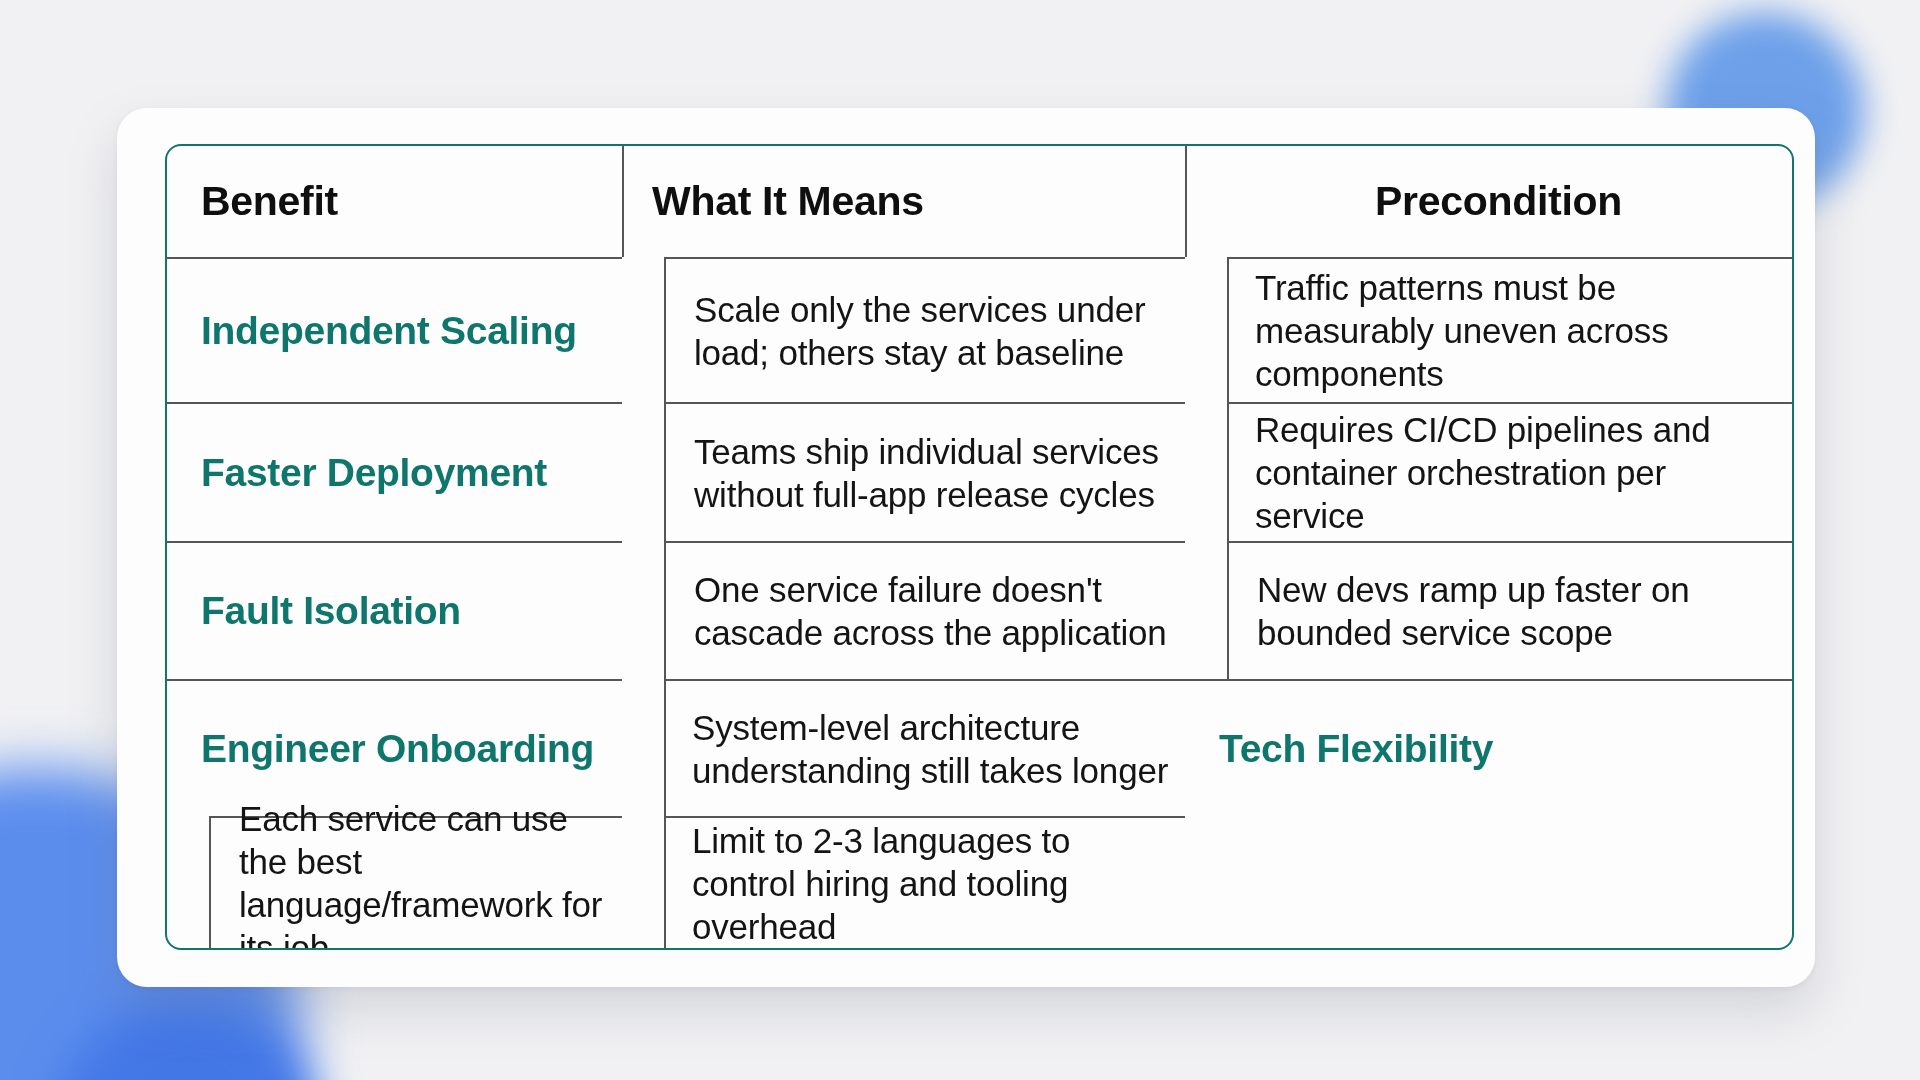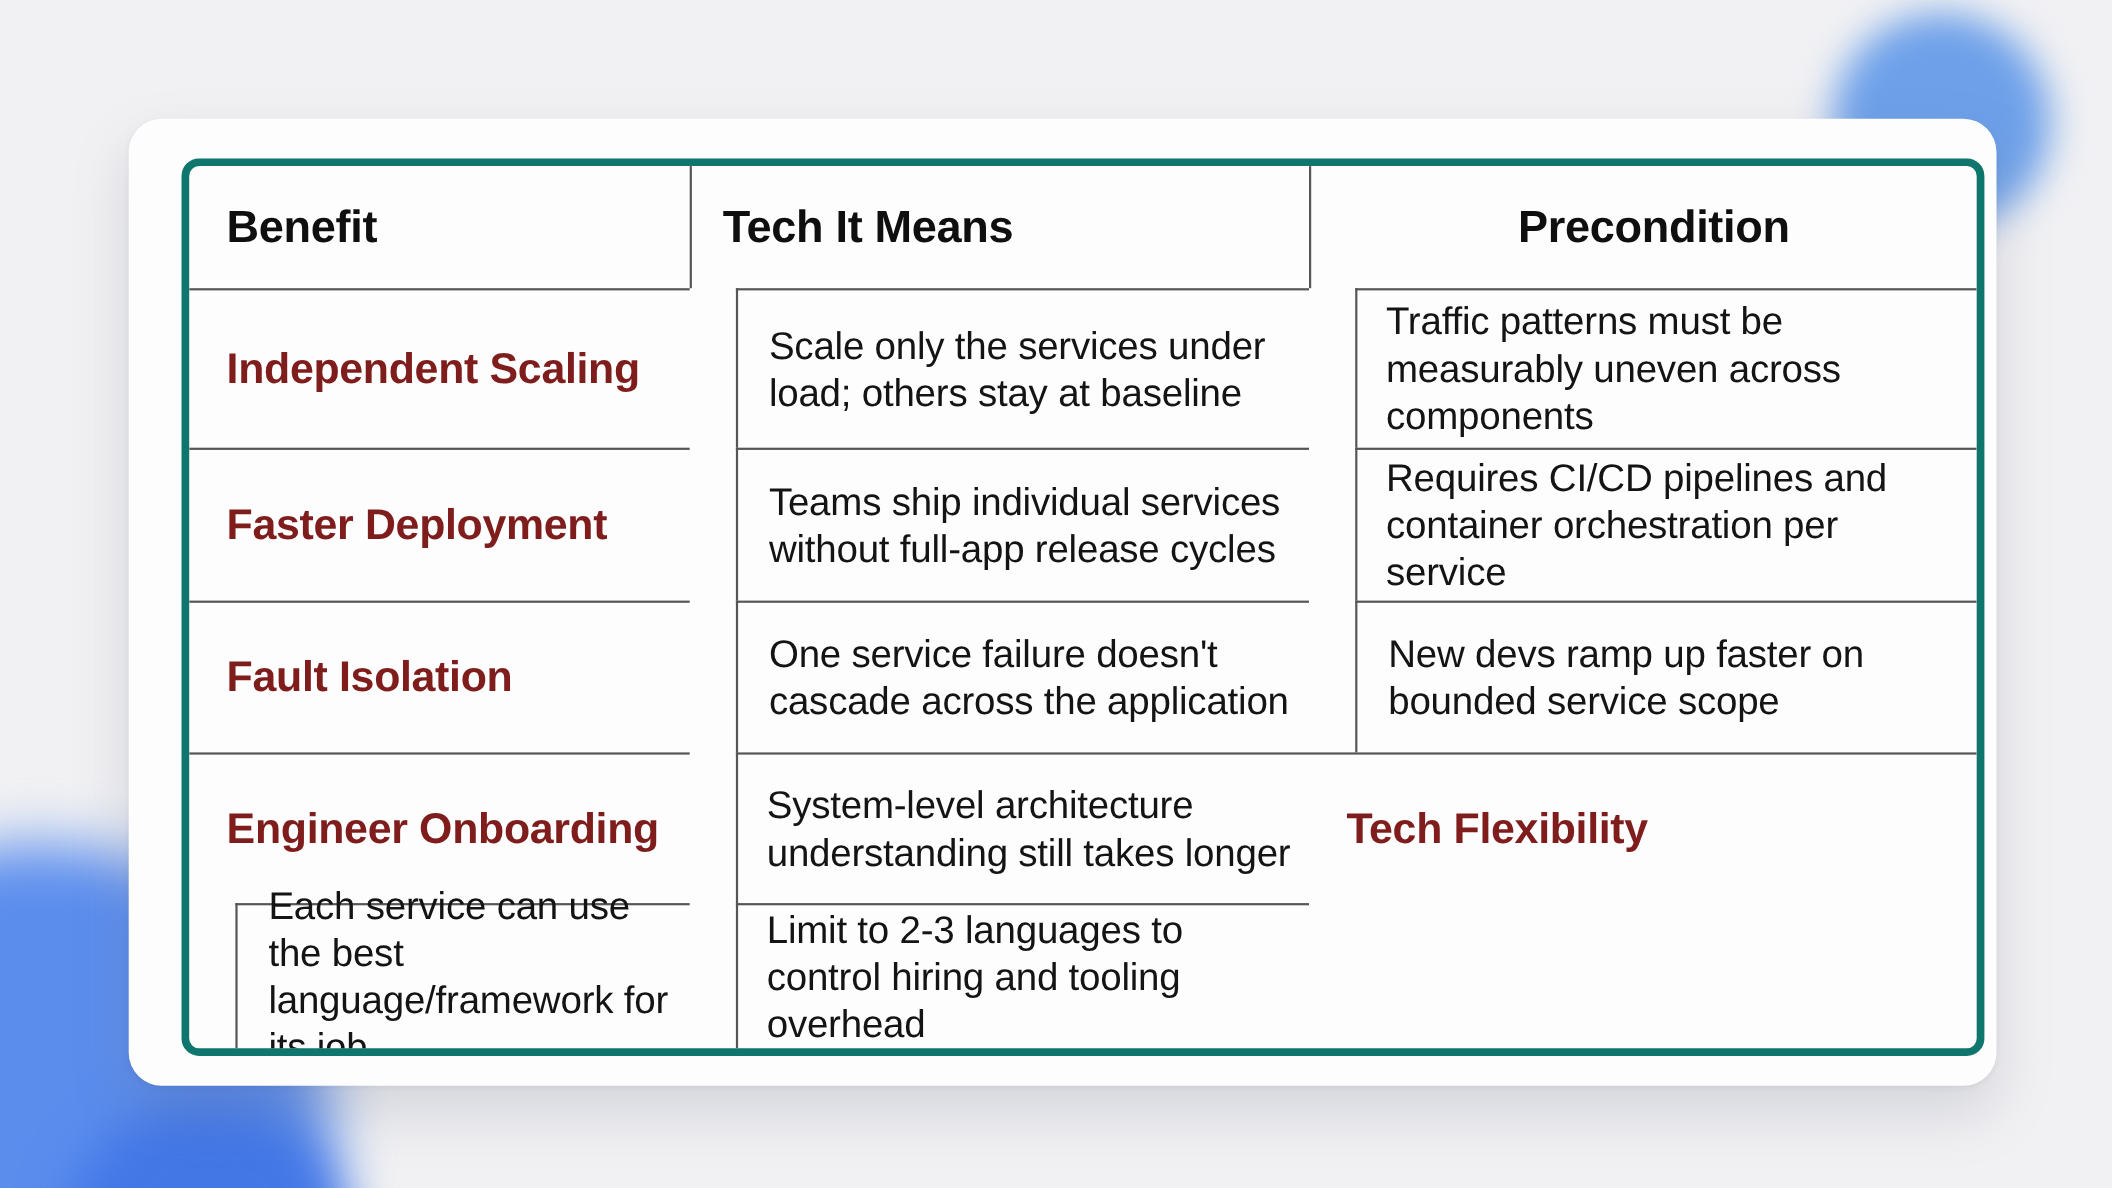--- a/index.html
+++ b/index.html
@@ -34,21 +34,21 @@
     left: 117px; top: 108px;
     width: 1698px; height: 879px;
     background: #fdfdfd;
     border-radius: 30px;
     box-shadow: 0 24px 50px rgba(110, 115, 135, 0.22), 0 2px 6px rgba(0,0,0,0.05);
   }
   
   .tablewrap {
     position: absolute;
     left: 48px; top: 36px;
-    border: 7px solid #0f766e;
+    border: 2px solid #0f766e;
     border-radius: 16px;
     overflow: hidden;
     background: #fdfdfd;
   }
   .grid {
     display: grid;
     grid-template-columns: 455px 563px 607px;
     grid-template-rows: 111px 145px 139px 138px 137px 132px;
   }
   .cell {
@@ -65,21 +65,21 @@
   .hdr {
     font-size: 41px;
     font-weight: 700;
     letter-spacing: -0.3px;
     color: #0f0f0f;
   }
   .benefit {
     font-size: 39px;
     font-weight: 700;
     letter-spacing: -0.3px;
-    color: #7f1d1d;
+    color: #0f766e;
   }
   .body-text {
     font-size: 35px;
     font-weight: 400;
     line-height: 43px;
     letter-spacing: -0.2px;
     margin-left: 42px;
   }
 </style>
 </head>
@@ -92,21 +92,21 @@
   <div class="blob blob-bl-dark"></div>
 
   <div class="card">
     <div class="tablewrap">
       <div class="grid">
 
         <div class="cell c1 hdr">
           <span>Benefit</span>
         </div>
         <div class="cell c2 hdr bl">
-          <span>Tech It Means</span>
+          <span>What It Means</span>
         </div>
         <div class="cell c3 hdr bl">
           <span>Precondition</span>
         </div>
 
         <div class="cell c1 benefit bt">
           <span>Independent Scaling</span>
         </div>
         <div class="cell c2 body-text bt bl">
           <span>Scale only the services under load; others stay at baseline</span>

